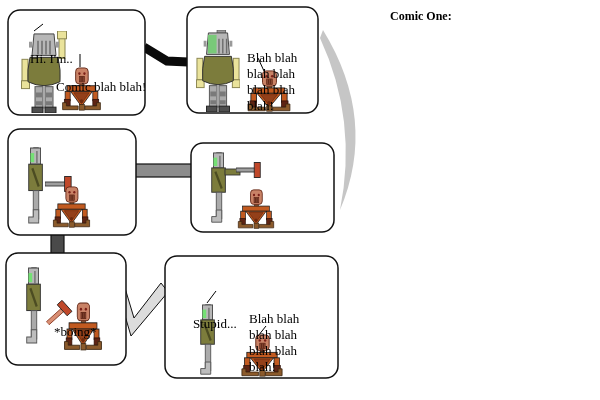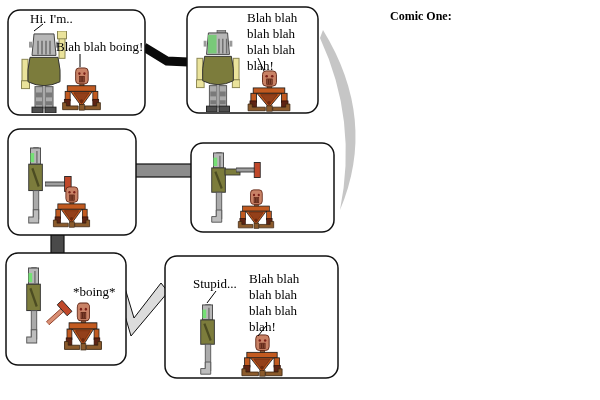--- a/index.html
+++ b/index.html
@@ -3,21 +3,21 @@
 <meta charset="utf-8">
 <style>
   html,body { margin:0; padding:0; background:#fff; }
   #canvas {
     position:relative; width:600px; height:400px; background:#fff;
     overflow:hidden; font-family:"Liberation Serif", serif;
   }
   #scene { position:absolute; left:0; top:0; }
   .speech {
     position:absolute; font-size:13px; line-height:15px; color:#000;
-    white-space:pre-line; font-family:"Liberation Serif", serif;
+    white-space:pre-line; font-family:"Liberation Serif", serif;margin-top:40px;
   }
   .title {
     position:absolute; left:390px; top:6px; font-weight:bold;
     font-size:12px; line-height:21px; color:#000;
     font-family:"Liberation Serif", serif;
   }
 </style>
 </head>
 <body>
 
@@ -150,28 +150,28 @@
     <use href="#robot" x="237" y="334" width="50" height="44"></use>
     <path d="M216,291 L207,303" stroke="#000" stroke-width="1"></path>
     <path d="M266,326 L258,336" stroke="#000" stroke-width="1"></path>
   </svg>
 
   <div class="title">
     <div>Comic One:</div>
   </div>
 
   <div class="speech" style="left:30px; top:11px;">Hi. I'm..</div>
-  <div class="speech" style="left:56px; top:39px;">Blah blah boing!</div>
+  <div class="speech" style="left:56px; top:39px;">Comic blah blah!</div>
 
   <div class="speech" style="left:247px; top:10px; line-height:16px;">Blah blah
 blah blah
 blah blah
 blah!</div>
 
-  <div class="speech" style="left:73px; top:284px;">*boing*</div>
+  <div class="speech" style="left:54px; top:284px;">*boing*</div>
 
   <div class="speech" style="left:193px; top:276px;">Stupid...</div>
   <div class="speech" style="left:249px; top:271px; line-height:16px;">Blah blah
 blah blah
 blah blah
 blah!</div>
 
 </div>
 
 </body></html>

